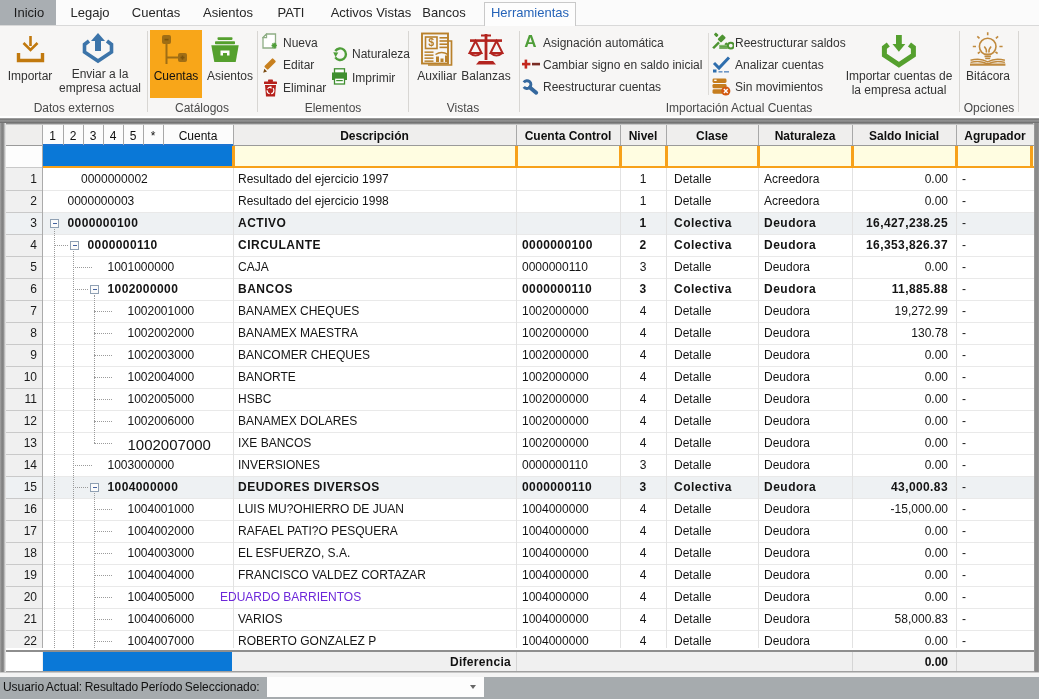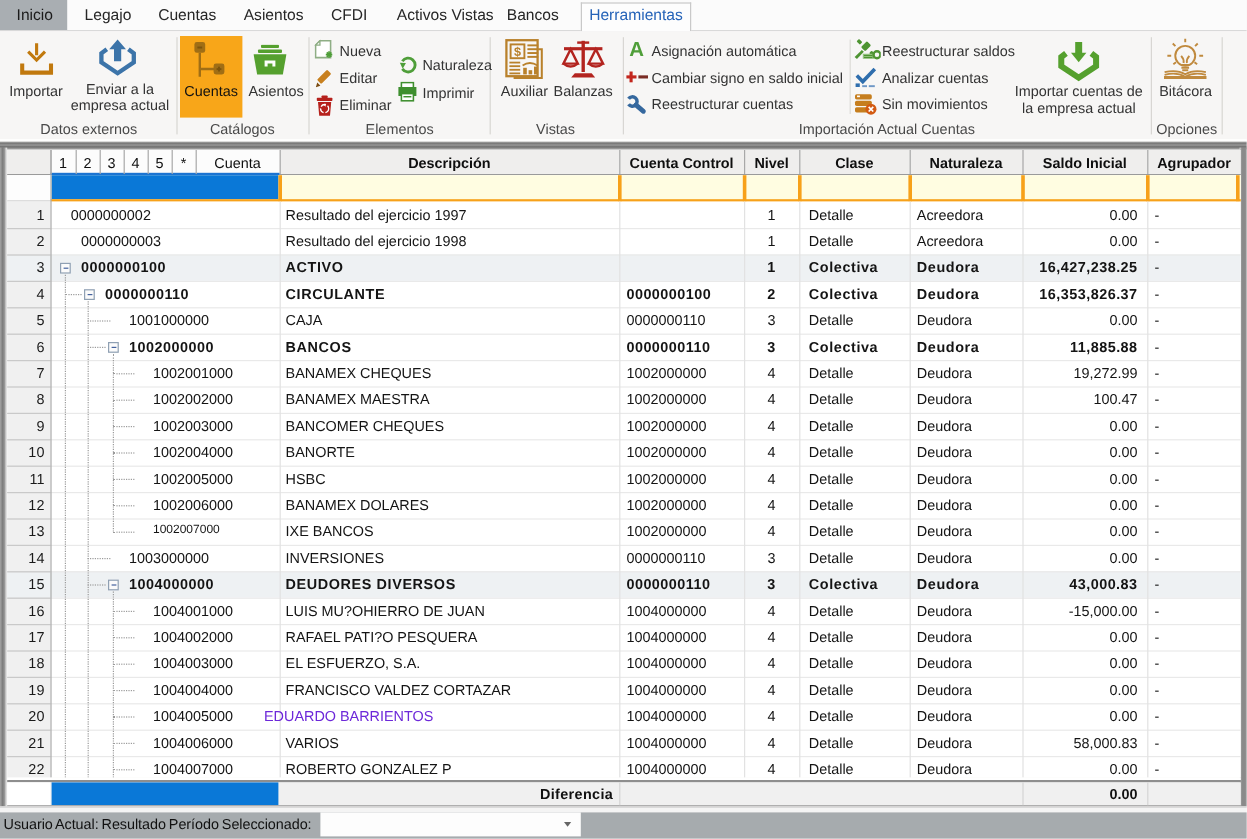--- a/index.html
+++ b/index.html
@@ -11,21 +11,21 @@
 .box{width:7px;height:7px;background:#FBFBFB;border:1px solid #8FA0B3;}
 .box:after{content:"";position:absolute;left:1.5px;top:3px;width:4px;height:1px;background:#44629E;}
 </style></head><body>
 <div class="a" style="left:0;top:0;width:1039px;height:26px;background:#FBFBFB;"></div>
 <div class="a" style="left:0;top:25px;width:1039px;height:1px;background:#D9D9D9;"></div>
 <div class="a" style="left:0;top:0;width:56px;height:25px;background:#A9AEB2;"></div>
 <div class="a ct" style="left:-26px;top:5px;width:110px;font-size:13px;color:#1B1B1B;">Inicio</div>
 <div class="a ct" style="left:35px;top:5px;width:110px;font-size:13px;color:#262626;">Legajo</div>
 <div class="a ct" style="left:101px;top:5px;width:110px;font-size:13px;color:#262626;">Cuentas</div>
 <div class="a ct" style="left:173px;top:5px;width:110px;font-size:13px;color:#262626;">Asientos</div>
-<div class="a ct" style="left:236px;top:5px;width:110px;font-size:13px;color:#262626;">CFDI</div>
+<div class="a ct" style="left:236px;top:5px;width:110px;font-size:13px;color:#262626;">PATI</div>
 <div class="a ct" style="left:316px;top:5px;width:110px;font-size:13px;color:#262626;">Activos Vistas</div>
 <div class="a ct" style="left:389px;top:5px;width:110px;font-size:13px;color:#262626;">Bancos</div>
 <div class="a" style="left:484px;top:2px;width:92px;height:24px;background:#FDFDFD;border:1px solid #C9C9C9;border-bottom:none;box-sizing:border-box;"></div>
 <div class="a ct" style="left:475px;top:5px;width:110px;font-size:13px;color:#2563B8;">Herramientas</div>
 <div class="a" style="left:0;top:26px;width:1039px;height:91px;background:#F7F6F5;"></div>
 <div class="a" style="left:147px;top:31px;width:1px;height:81px;background:#D8D6D3;"></div>
 <div class="a" style="left:257px;top:31px;width:1px;height:81px;background:#D8D6D3;"></div>
 <div class="a" style="left:408px;top:31px;width:1px;height:81px;background:#D8D6D3;"></div>
 <div class="a" style="left:519px;top:31px;width:1px;height:81px;background:#D8D6D3;"></div>
 <div class="a" style="left:959px;top:31px;width:1px;height:81px;background:#D8D6D3;"></div>
@@ -324,21 +324,21 @@
 <div class="a" style="left:666px;top:168px;width:1px;height:480px;background:#E2E2E2;"></div>
 <div class="a" style="left:758px;top:168px;width:1px;height:480px;background:#E2E2E2;"></div>
 <div class="a" style="left:852px;top:168px;width:1px;height:480px;background:#E2E2E2;"></div>
 <div class="a" style="left:956px;top:168px;width:1px;height:480px;background:#E2E2E2;"></div>
 <div class="a" style="left:42px;top:125px;width:1px;height:523px;background:#ABABAB;"></div>
 <div class="a dotv" style="left:54px;top:229px;height:419px;"></div>
 <div class="a dotv" style="left:73px;top:251px;height:397px;"></div>
 <div class="a dotv" style="left:94px;top:295px;height:148px;"></div>
 <div class="a dotv" style="left:94px;top:493px;height:155px;"></div>
 <div class="a" style="left:6px;top:172px;width:31px;text-align:right;font-size:12px;color:#1A1A1A;">1</div>
-<div class="a" style="left:59px;top:172px;font-size:12px;color:#141414;">0000000002</div>
+<div class="a" style="left:81px;top:172px;font-size:12px;color:#141414;">0000000002</div>
 <div class="a" style="left:238px;top:172px;font-size:12px;color:#141414;">Resultado del ejercicio 1997</div>
 <div class="a" style="left:620px;top:172px;width:46px;text-align:center;font-size:12px;color:#141414;">1</div>
 <div class="a" style="left:674px;top:172px;font-size:12px;color:#141414;">Detalle</div>
 <div class="a" style="left:764px;top:172px;font-size:12px;color:#141414;">Acreedora</div>
 <div class="a" style="left:852px;top:172px;width:96px;text-align:right;font-size:12px;color:#141414;">0.00</div>
 <div class="a" style="left:962px;top:172px;font-size:12px;color:#141414;">-</div>
 <div class="a" style="left:6px;top:194px;width:31px;text-align:right;font-size:12px;color:#1A1A1A;">2</div>
 <div class="a" style="left:67.5px;top:194px;font-size:12px;color:#141414;">0000000003</div>
 <div class="a" style="left:238px;top:194px;font-size:12px;color:#141414;">Resultado del ejercicio 1998</div>
 <div class="a" style="left:620px;top:194px;width:46px;text-align:center;font-size:12px;color:#141414;">1</div>
@@ -398,21 +398,21 @@
 <div class="a" style="left:852px;top:304px;width:96px;text-align:right;font-size:12px;color:#141414;">19,272.99</div>
 <div class="a" style="left:962px;top:304px;font-size:12px;color:#141414;">-</div>
 <div class="a" style="left:6px;top:326px;width:31px;text-align:right;font-size:12px;color:#1A1A1A;">8</div>
 <div class="a doth" style="left:94px;top:333px;width:18px;"></div>
 <div class="a" style="left:127.5px;top:326px;font-size:12px;color:#141414;">1002002000</div>
 <div class="a" style="left:238px;top:326px;font-size:12px;color:#141414;">BANAMEX MAESTRA</div>
 <div class="a" style="left:522px;top:326px;font-size:12px;color:#141414;">1002000000</div>
 <div class="a" style="left:620px;top:326px;width:46px;text-align:center;font-size:12px;color:#141414;">4</div>
 <div class="a" style="left:674px;top:326px;font-size:12px;color:#141414;">Detalle</div>
 <div class="a" style="left:764px;top:326px;font-size:12px;color:#141414;">Deudora</div>
-<div class="a" style="left:852px;top:326px;width:96px;text-align:right;font-size:12px;color:#141414;">100.47</div>
+<div class="a" style="left:852px;top:326px;width:96px;text-align:right;font-size:12px;color:#141414;">130.78</div>
 <div class="a" style="left:962px;top:326px;font-size:12px;color:#141414;">-</div>
 <div class="a" style="left:6px;top:348px;width:31px;text-align:right;font-size:12px;color:#1A1A1A;">9</div>
 <div class="a doth" style="left:94px;top:355px;width:18px;"></div>
 <div class="a" style="left:127.5px;top:348px;font-size:12px;color:#141414;">1002003000</div>
 <div class="a" style="left:238px;top:348px;font-size:12px;color:#141414;">BANCOMER CHEQUES</div>
 <div class="a" style="left:522px;top:348px;font-size:12px;color:#141414;">1002000000</div>
 <div class="a" style="left:620px;top:348px;width:46px;text-align:center;font-size:12px;color:#141414;">4</div>
 <div class="a" style="left:674px;top:348px;font-size:12px;color:#141414;">Detalle</div>
 <div class="a" style="left:764px;top:348px;font-size:12px;color:#141414;">Deudora</div>
 <div class="a" style="left:852px;top:348px;width:96px;text-align:right;font-size:12px;color:#141414;">0.00</div>
@@ -442,21 +442,21 @@
 <div class="a" style="left:127.5px;top:414px;font-size:12px;color:#141414;">1002006000</div>
 <div class="a" style="left:238px;top:414px;font-size:12px;color:#141414;">BANAMEX DOLARES</div>
 <div class="a" style="left:522px;top:414px;font-size:12px;color:#141414;">1002000000</div>
 <div class="a" style="left:620px;top:414px;width:46px;text-align:center;font-size:12px;color:#141414;">4</div>
 <div class="a" style="left:674px;top:414px;font-size:12px;color:#141414;">Detalle</div>
 <div class="a" style="left:764px;top:414px;font-size:12px;color:#141414;">Deudora</div>
 <div class="a" style="left:852px;top:414px;width:96px;text-align:right;font-size:12px;color:#141414;">0.00</div>
 <div class="a" style="left:962px;top:414px;font-size:12px;color:#141414;">-</div>
 <div class="a" style="left:6px;top:436px;width:31px;text-align:right;font-size:12px;color:#1A1A1A;">13</div>
 <div class="a doth" style="left:94px;top:443px;width:18px;"></div>
-<div class="a" style="left:127.5px;top:436px;font-size:10px;color:#141414;">1002007000</div>
+<div class="a" style="left:127.5px;top:436px;font-size:15px;color:#141414;">1002007000</div>
 <div class="a" style="left:238px;top:436px;font-size:12px;color:#141414;">IXE BANCOS</div>
 <div class="a" style="left:522px;top:436px;font-size:12px;color:#141414;">1002000000</div>
 <div class="a" style="left:620px;top:436px;width:46px;text-align:center;font-size:12px;color:#141414;">4</div>
 <div class="a" style="left:674px;top:436px;font-size:12px;color:#141414;">Detalle</div>
 <div class="a" style="left:764px;top:436px;font-size:12px;color:#141414;">Deudora</div>
 <div class="a" style="left:852px;top:436px;width:96px;text-align:right;font-size:12px;color:#141414;">0.00</div>
 <div class="a" style="left:962px;top:436px;font-size:12px;color:#141414;">-</div>
 <div class="a" style="left:6px;top:458px;width:31px;text-align:right;font-size:12px;color:#1A1A1A;">14</div>
 <div class="a doth" style="left:73px;top:465px;width:19px;"></div>
 <div class="a" style="left:107.5px;top:458px;font-size:12px;color:#141414;">1003000000</div>

